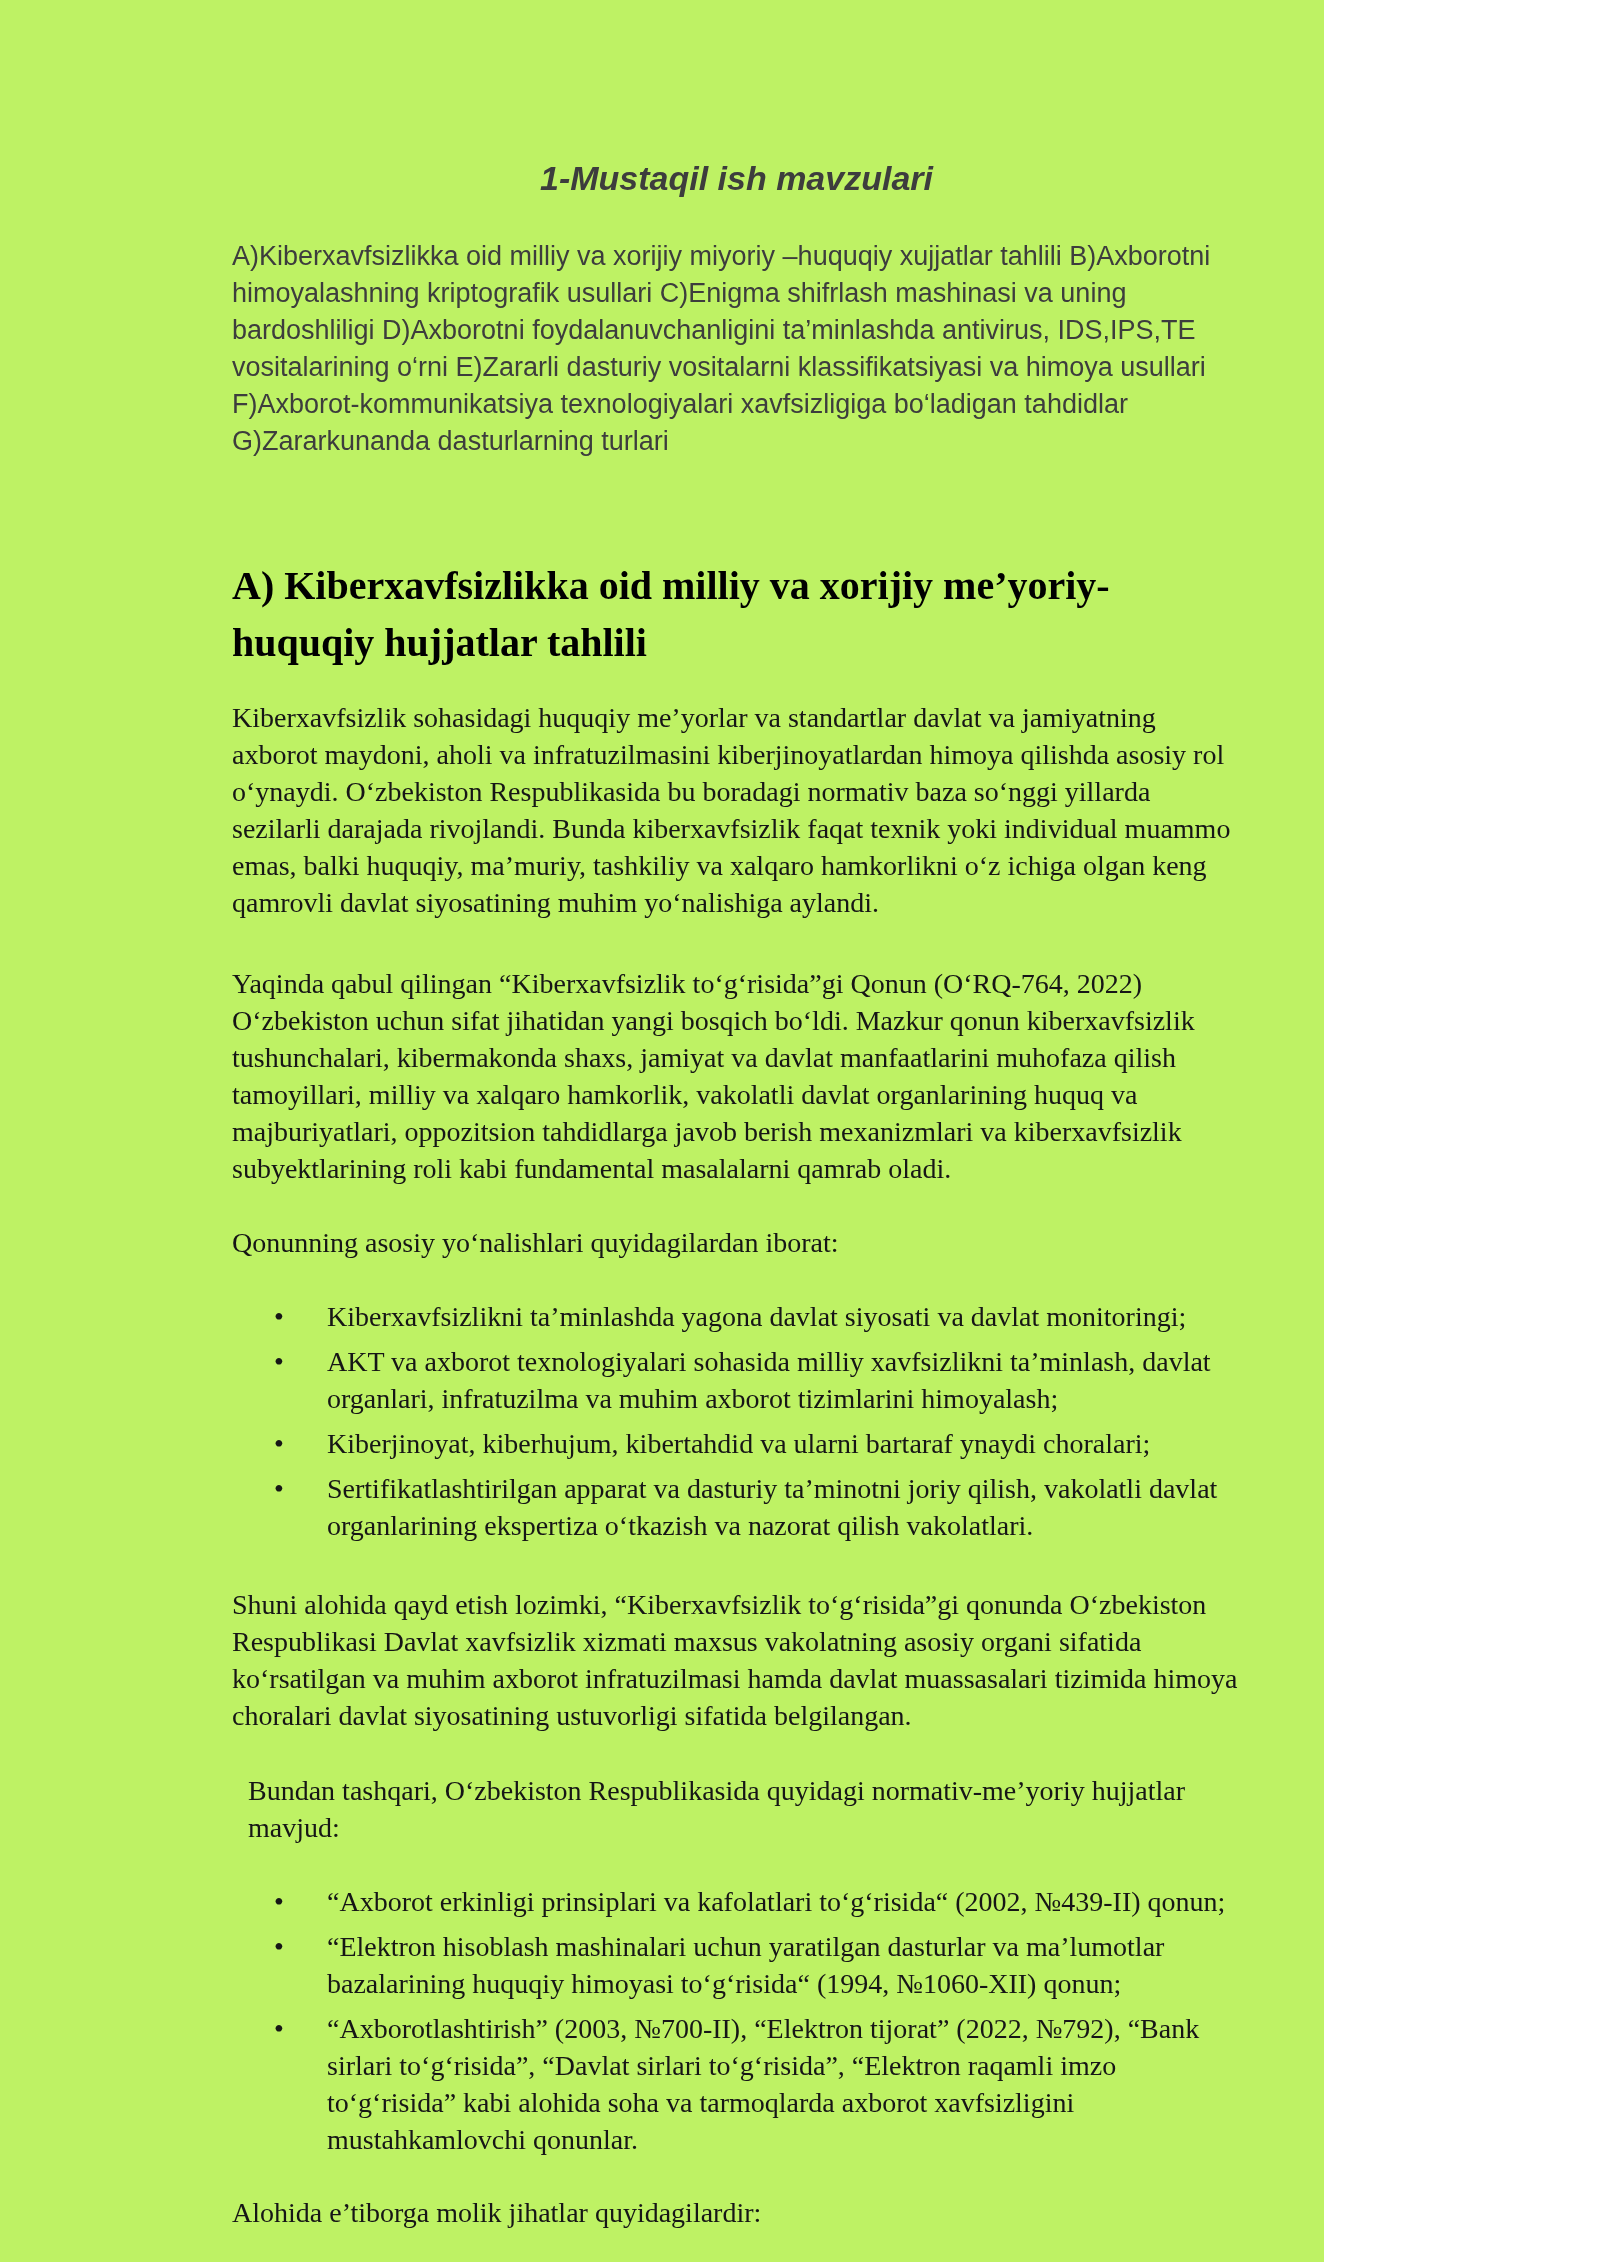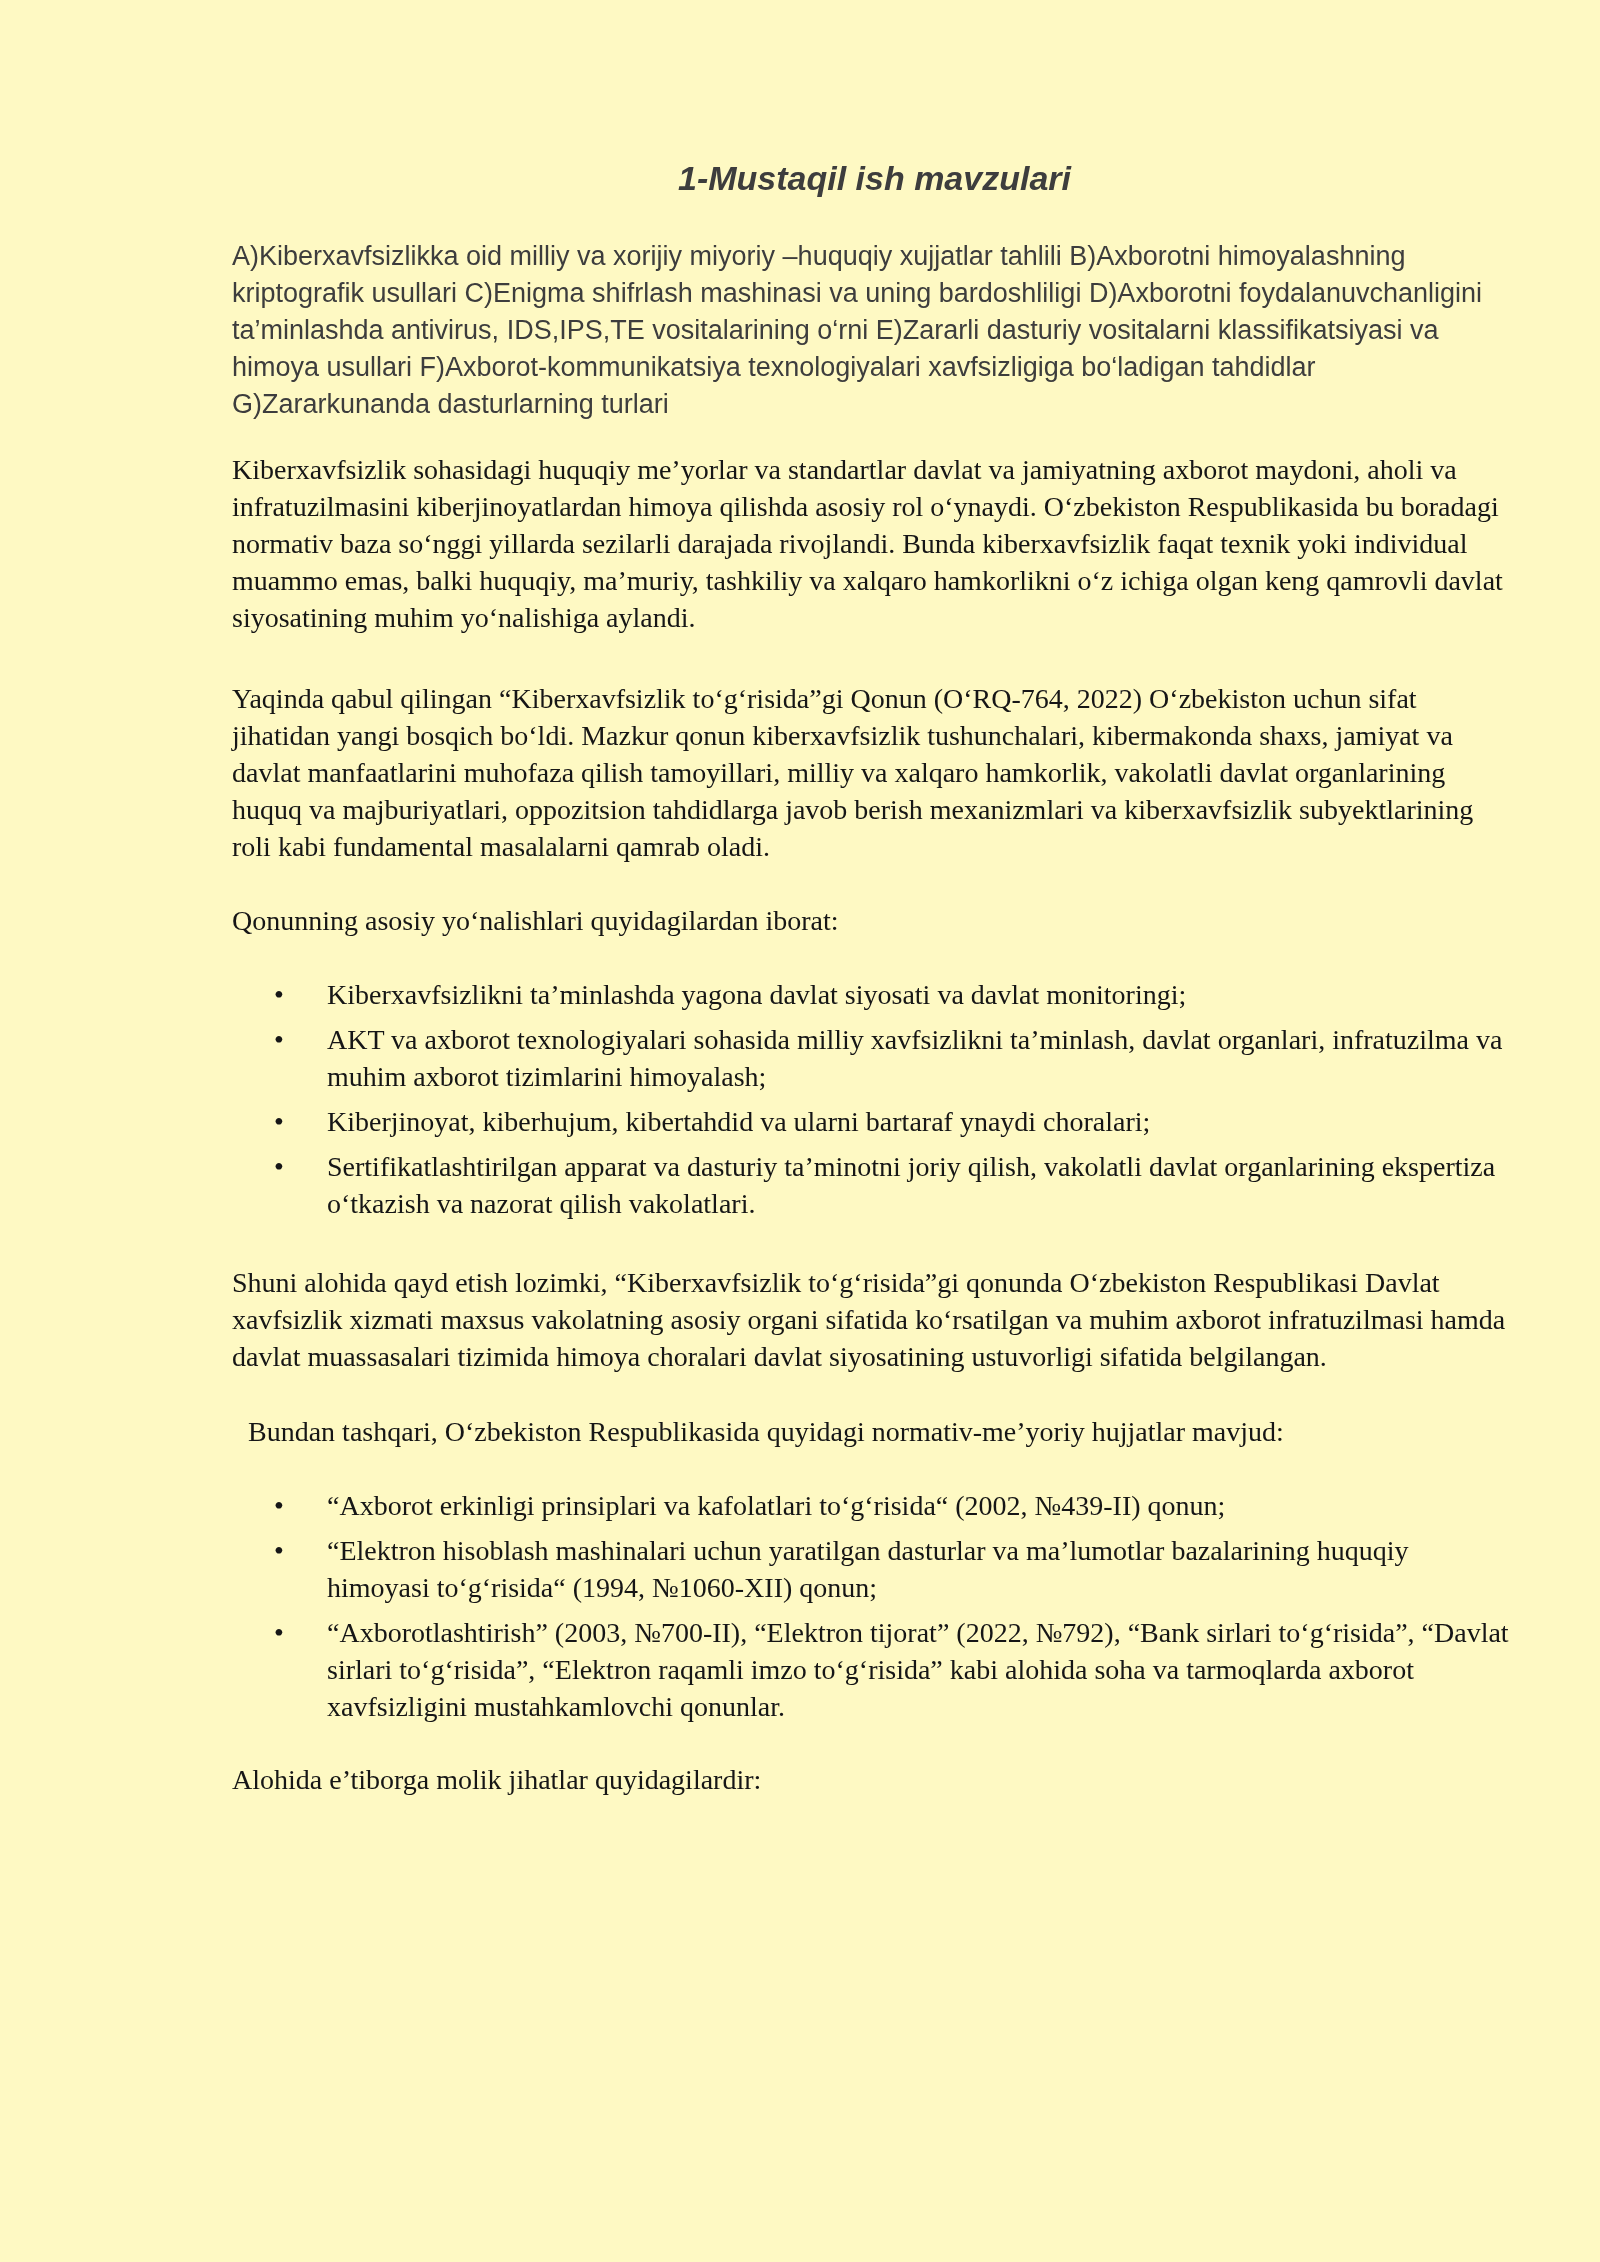--- a/index.html
+++ b/index.html
@@ -2,23 +2,23 @@
 <html><head>
 <meta charset="utf-8">
 <style>
   html, body {
     margin: 0;
     padding: 0;
     background: #ffffff;
   }
   .page {
     position: relative;
-    width: 1600px;
+    width: 1324px;
     height: 2262px;
-    background: #fef9c3;
+    background: #bef264;
     overflow: hidden;
     box-sizing: border-box;
     padding: 0 83px 0 232px;
   }
   .doc-title {
     font-family: "Liberation Sans", sans-serif;
     font-weight: 700;
     font-style: italic;
     font-size: 34px;
     line-height: 40px;
@@ -76,20 +76,21 @@
 </style>
 </head>
 <body>
 
 <div class="page">
 
   <h2 class="doc-title">1-Mustaqil ish mavzulari</h2>
 
   <p class="intro">A)Kiberxavfsizlikka oid milliy va xorijiy miyoriy –huquqiy xujjatlar tahlili B)Axborotni himoyalashning kriptografik usullari C)Enigma shifrlash mashinasi va uning bardoshliligi D)Axborotni foydalanuvchanligini ta’minlashda antivirus, IDS,IPS,TE vositalarining o‘rni E)Zararli dasturiy vositalarni klassifikatsiyasi va himoya usullari F)Axborot-kommunikatsiya texnologiyalari xavfsizligiga bo‘ladigan tahdidlar G)Zararkunanda dasturlarning turlari</p>
 
+  <h1 class="section-heading">A) Kiberxavfsizlikka oid milliy va xorijiy me’yoriy-huquqiy hujjatlar tahlili</h1>
 
   <p class="body-par after-heading">Kiberxavfsizlik sohasidagi huquqiy me’yorlar va standartlar davlat va jamiyatning axborot maydoni, aholi va infratuzilmasini kiberjinoyatlardan himoya qilishda asosiy rol o‘ynaydi. O‘zbekiston Respublikasida bu boradagi normativ baza so‘nggi yillarda sezilarli darajada rivojlandi. Bunda kiberxavfsizlik faqat texnik yoki individual muammo emas, balki huquqiy, ma’muriy, tashkiliy va xalqaro hamkorlikni o‘z ichiga olgan keng qamrovli davlat siyosatining muhim yo‘nalishiga aylandi.</p>
 
   <p class="body-par gap-44">Yaqinda qabul qilingan “Kiberxavfsizlik to‘g‘risida”gi Qonun (O‘RQ-764, 2022) O‘zbekiston uchun sifat jihatidan yangi bosqich bo‘ldi. Mazkur qonun kiberxavfsizlik tushunchalari, kibermakonda shaxs, jamiyat va davlat manfaatlarini muhofaza qilish tamoyillari, milliy va xalqaro hamkorlik, vakolatli davlat organlarining huquq va majburiyatlari, oppozitsion tahdidlarga javob berish mexanizmlari va kiberxavfsizlik subyektlarining roli kabi fundamental masalalarni qamrab oladi.</p>
 
   <p class="body-par">Qonunning asosiy yo‘nalishlari quyidagilardan iborat:</p>
 
   <ul class="bullets">
     <li>Kiberxavfsizlikni ta’minlashda yagona davlat siyosati va davlat monitoringi;</li>
     <li>AKT va axborot texnologiyalari sohasida milliy xavfsizlikni ta’minlash, davlat organlari, infratuzilma va muhim axborot tizimlarini himoyalash;</li>

